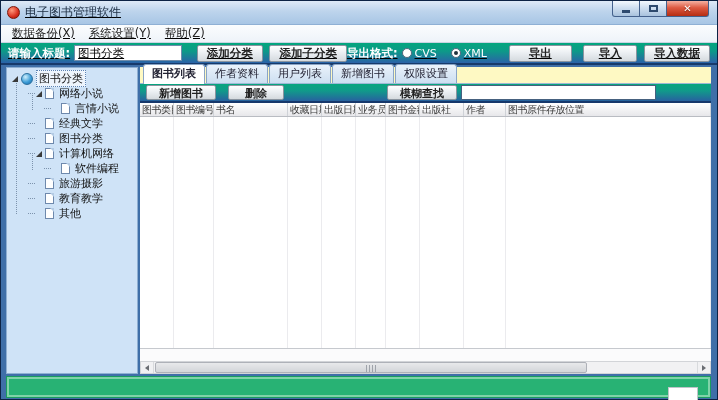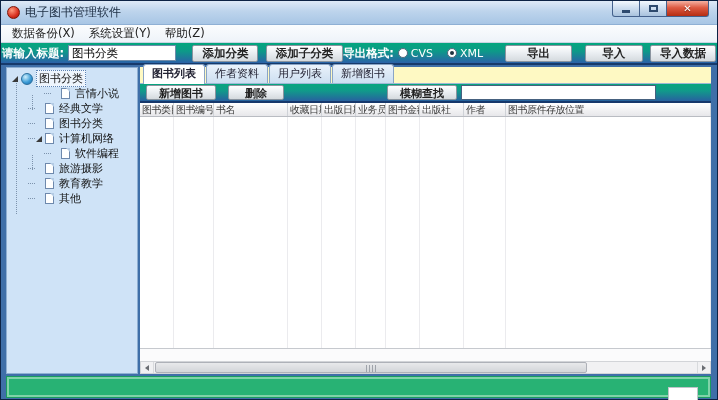--- a/index.html
+++ b/index.html
@@ -1,20 +1,20 @@
 <!DOCTYPE html>
 <html><head>
 <meta charset="utf-8">
 <style>
   * { margin:0; padding:0; box-sizing:border-box; }
   html,body { width:718px; height:400px; overflow:hidden; }
   body { font-family:"DejaVu Sans","Liberation Sans",sans-serif; font-size:12px; }
 
   .window { position:relative; width:718px; height:400px; background:#3f6fa8;
-            border:1px solid #0d2344; }
+            border:1px solid #0d2344;text-decoration:underline; }
 
   
   .titlebar { height:24px; background:linear-gradient(#dfeaf7,#bdd4ec 45%,#a8c6e5);
               display:flex; align-items:center; padding:0 6px; position:relative;
               border-bottom:1px solid #8fb0d4; }
   .app-icon { width:13px; height:13px; border-radius:50%;
               background:radial-gradient(circle at 35% 30%, #ff9a7d, #d8301f 60%, #9c1406);
               border:1px solid #7e1608; margin-right:5px; flex:0 0 auto; }
   .title-text { font-size:12px; color:#1b2c41; }
   .win-controls { position:absolute; top:0; right:8px; display:flex; }
@@ -29,21 +29,21 @@
   .glyph-max { width:9px; height:7px; border:2px solid #2e4a6e; background:transparent; }
   .glyph-close { color:#fff; font-size:10px; font-weight:bold; line-height:1; text-shadow:0 1px 1px #7c1d0a; }
 
   
   .menubar { height:18px; background:linear-gradient(#fbfdfe,#eef3f9);
              border-bottom:1px solid #c9d4e2; display:flex; align-items:center; padding:0 4px; }
   .menu-item { padding:1px 7px; font-size:11.5px; color:#222; cursor:default; }
 
   
   .toolbar { height:22px; background:linear-gradient(#04a67e,#0d9a88 40%,#2b62a8);
-             border-bottom:2px solid #173a6b; display:flex; align-items:center; padding:0 1px; }
+             border-bottom:2px solid #173a6b; display:flex; align-items:center; padding:0 7px; }
   .tb-label { color:#fff; font-size:11.5px; font-weight:bold; margin-right:4px; white-space:nowrap; }
   .tb-input { width:108px; height:16px; border:1px solid #6f8cab; background:#fff;
               font-size:11.5px; padding:0 3px; font-family:inherit; }
   .btn { height:17px; background:linear-gradient(#ffffff,#e9edf1 50%,#d5dade);
          border:1px solid #8a949f; border-radius:2px; font-size:11.5px; font-weight:bold;
          color:#222; padding:0 9px; white-space:nowrap; font-family:inherit; cursor:default; }
   .tb-gap { width:18px; } .spacer { flex:1; }
   .radio-group { display:flex; align-items:center; margin-right:8px; }
   .radio { width:10px; height:10px; border-radius:50%; background:#fff; border:1px solid #54677d;
            margin-right:3px; position:relative; }
@@ -177,20 +177,26 @@
 
     <div class="tree-panel">
       <div class="vline-a"></div>
       <div class="vline-b"></div>
 
     <div class="tree-row d0">
           <span class="tw"></span>
           <span class="globe"></span>
           <span class="tree-label sel">图书分类</span>
         </div>
+        <div class="tree-row d1">
+          <span class="stub"></span>
+          <span class="tw"></span>
+          <span class="page"></span>
+          <span class="tree-label">网络小说</span>
+        </div>
         <div class="tree-row d2">
           <span class="stub"></span>
           <span class="tw-space"></span>
           <span class="page"></span>
           <span class="tree-label">言情小说</span>
         </div>
         <div class="tree-row d1">
           <span class="stub"></span>
           <span class="tw-space"></span>
           <span class="page"></span>
@@ -233,20 +239,21 @@
           <span class="tree-label">其他</span>
         </div>
       </div>
 
     <div class="content">
       <div class="tabstrip">
           <div class="tab active">图书列表</div>
           <div class="tab">作者资料</div>
           <div class="tab">用户列表</div>
           <div class="tab">新增图书</div>
+          <div class="tab">权限设置</div>
         </div>
 
       <div class="btnrow">
         <button class="btn">新增图书</button>
         <span style="width:12px"></span>
         <button class="btn" style="width:56px">删除</button>
         <span class="spacer"></span>
         <button class="btn">模糊查找</button>
         <input class="search-input" type="text" value="" style="">
       </div>

